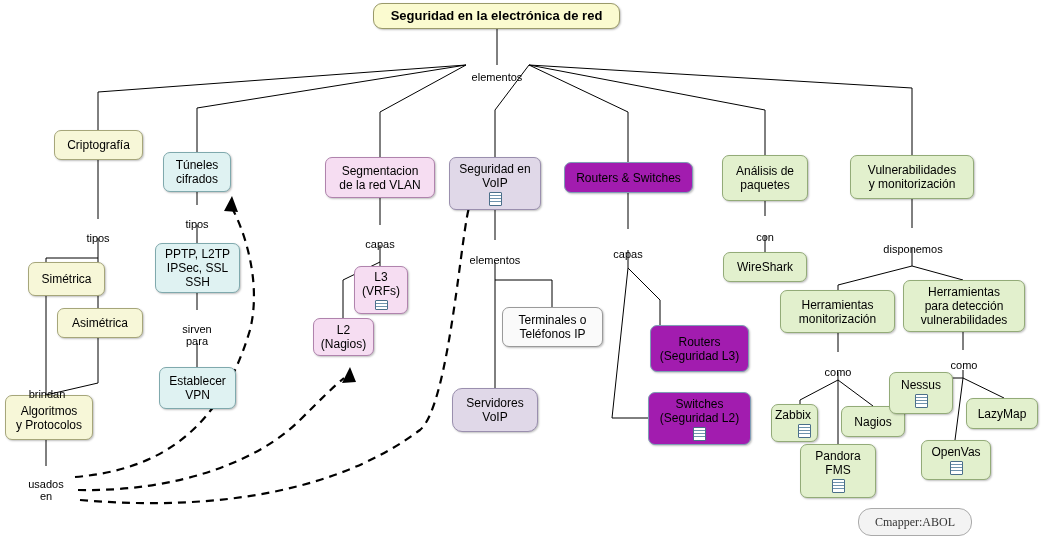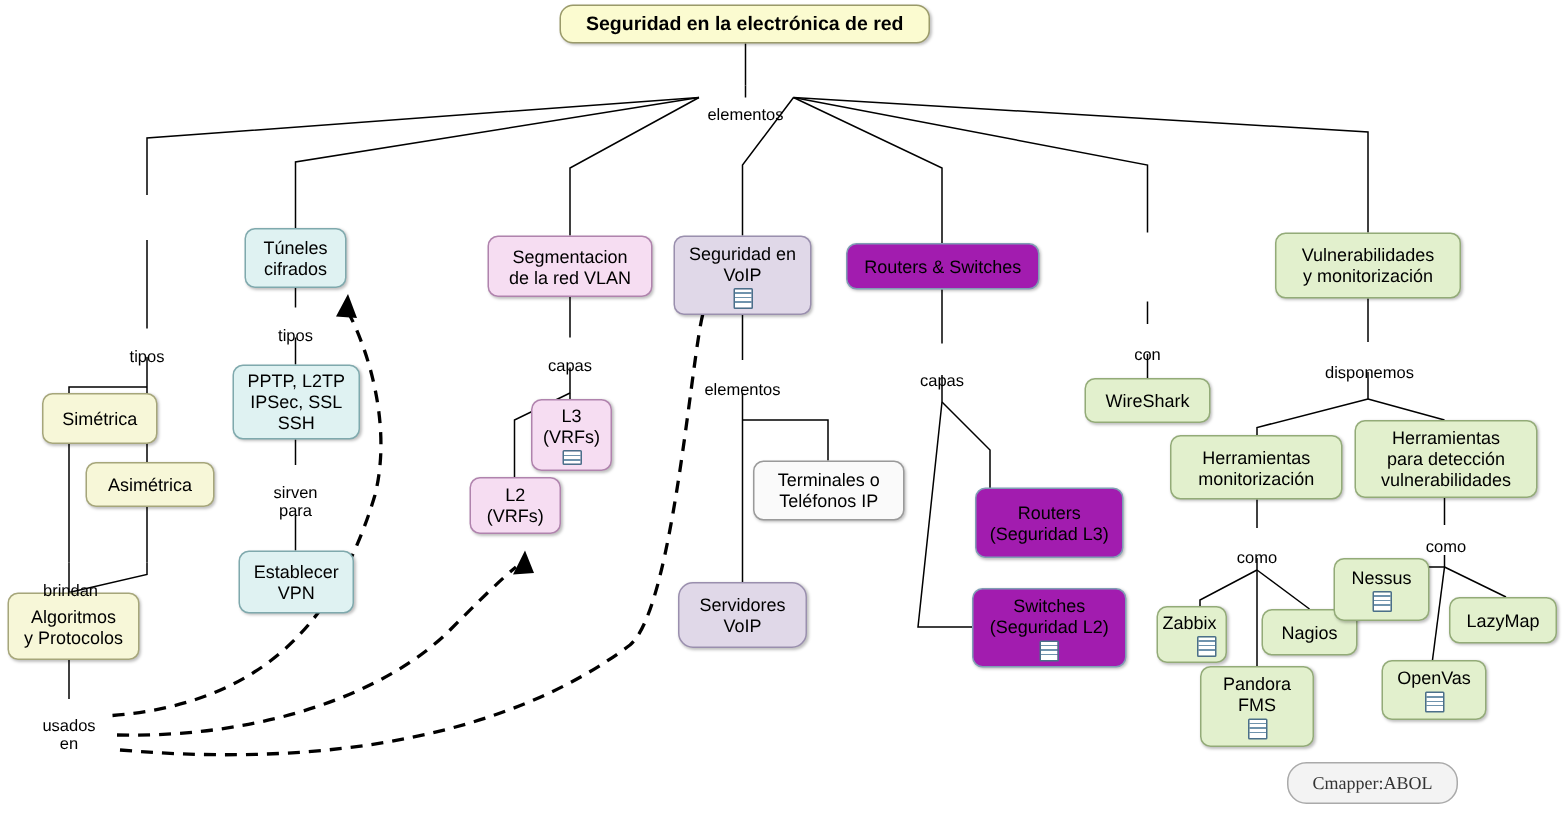--- a/index.html
+++ b/index.html
@@ -174,20 +174,23 @@
       <polygon points="232,196 238,212 224,211"></polygon>
       <polygon points="350,367 342,383 356,382"></polygon>
       <polygon points="472,192 464,210 480,207"></polygon>
     </g>
   </svg>
 
   <div class="node root" style="left:373px; top:3px; width:247px; height:26px;">
     <span class="label">Seguridad en la electrónica de red</span>
   </div>
 
+  <div class="node yellow" style="left:54px; top:130px; width:89px; height:30px;">
+    <span class="label">Criptografía</span>
+  </div>
   <div class="node yellow" style="left:8px; top:262px; width:77px; height:34px;margin-left:20px;">
     <span class="label">Simétrica</span>
   </div>
   <div class="node yellow" style="left:57px; top:308px; width:86px; height:30px;">
     <span class="label">Asimétrica</span>
   </div>
   <div class="node yellow" style="left:5px; top:395px; width:88px; height:45px;">
     <span class="label">Algoritmos
 y Protocolos</span>
   </div>
@@ -210,21 +213,21 @@
     <span class="label">Segmentacion
 de la red VLAN</span>
   </div>
   <div class="node pink" style="left:354px; top:266px; width:54px; height:48px;">
     <span class="label">L3
 (VRFs)</span>
     <span class="res-icon"></span>
   </div>
   <div class="node pink" style="left:313px; top:318px; width:61px; height:38px;">
     <span class="label">L2
-(VRFs)</span>
+(Nagios)</span>
   </div>
 
   <div class="node purple" style="left:449px; top:157px; width:92px; height:53px;">
     <span class="label">Seguridad en
 VoIP</span>
     <span class="res-icon"></span>
   </div>
   <div class="node white" style="left:502px; top:307px; width:101px; height:40px;">
     <span class="label">Terminales o
 Teléfonos IP</span>
@@ -240,20 +243,24 @@
   <div class="node blue" style="left:650px; top:325px; width:99px; height:47px;">
     <span class="label">Routers
 (Seguridad L3)</span>
   </div>
   <div class="node blue" style="left:648px; top:392px; width:103px; height:53px;">
     <span class="label">Switches
 (Seguridad L2)</span>
     <span class="res-icon"></span>
   </div>
 
+  <div class="node green" style="left:722px; top:155px; width:86px; height:46px;">
+    <span class="label">Análisis de
+paquetes</span>
+  </div>
   <div class="node green" style="left:723px; top:252px; width:84px; height:30px;">
     <span class="label">WireShark</span>
   </div>
 
   <div class="node green" style="left:850px; top:155px; width:124px; height:44px;">
     <span class="label">Vulnerabilidades
 y monitorización</span>
   </div>
   <div class="node green" style="left:780px; top:290px; width:115px; height:43px;">
     <span class="label">Herramientas

